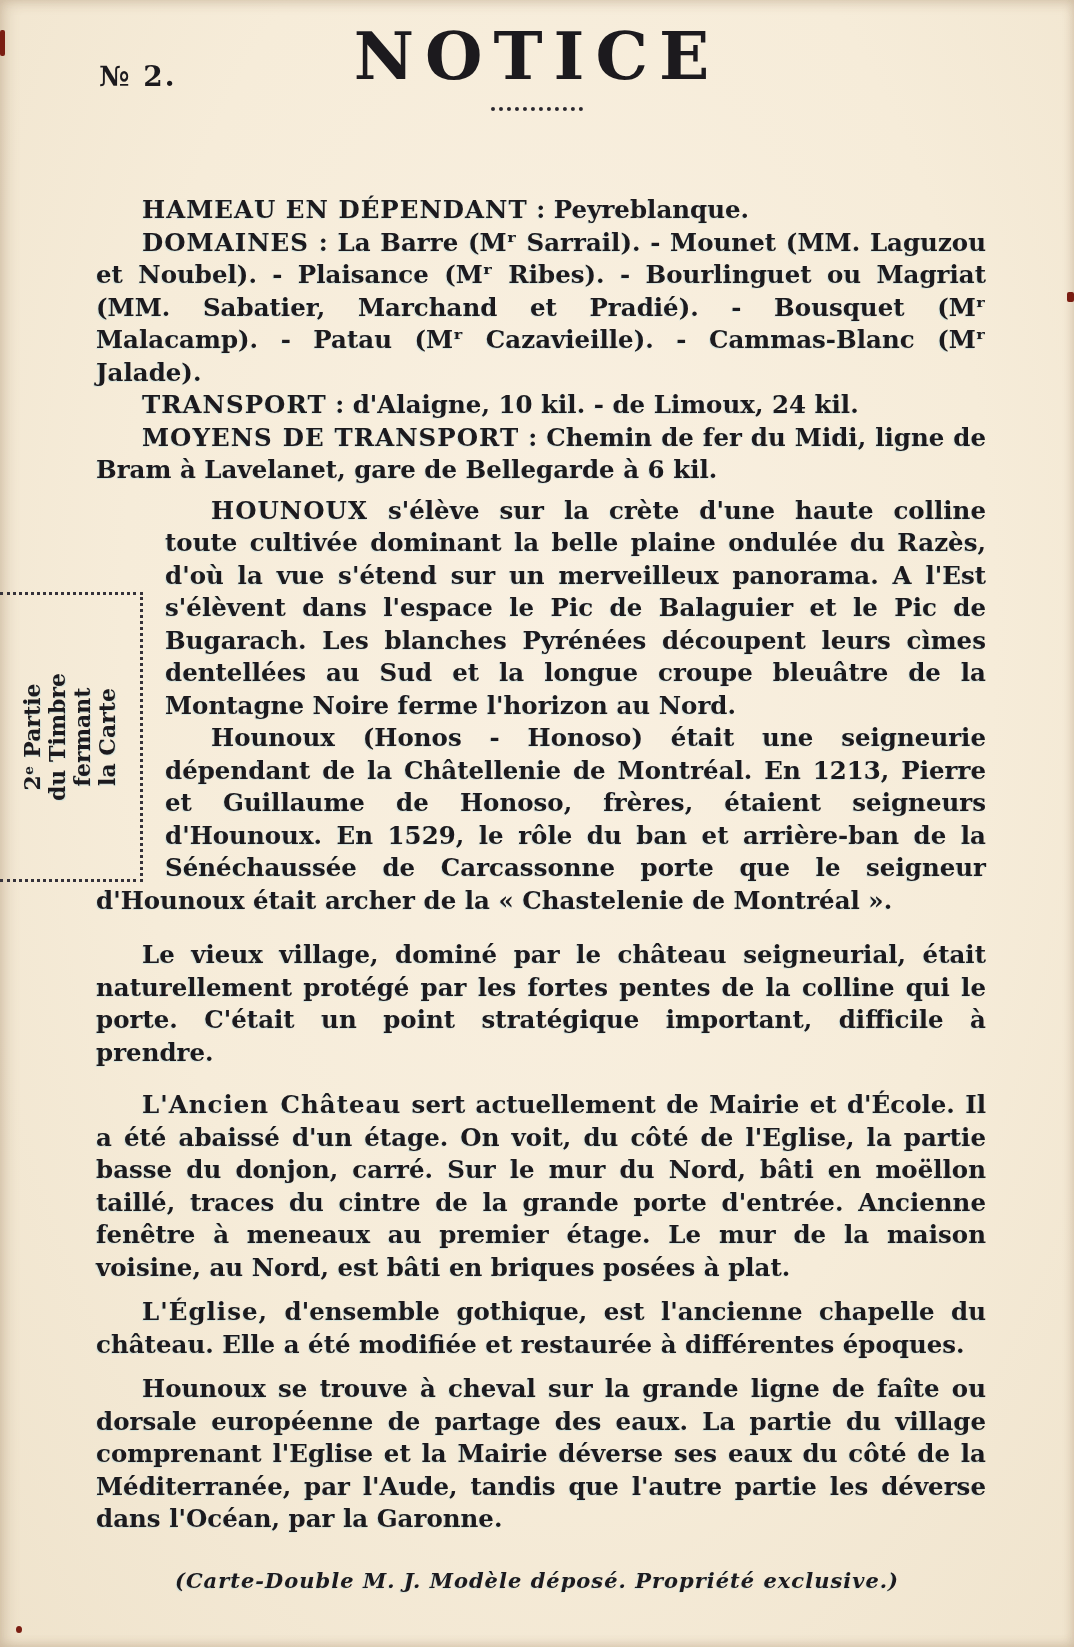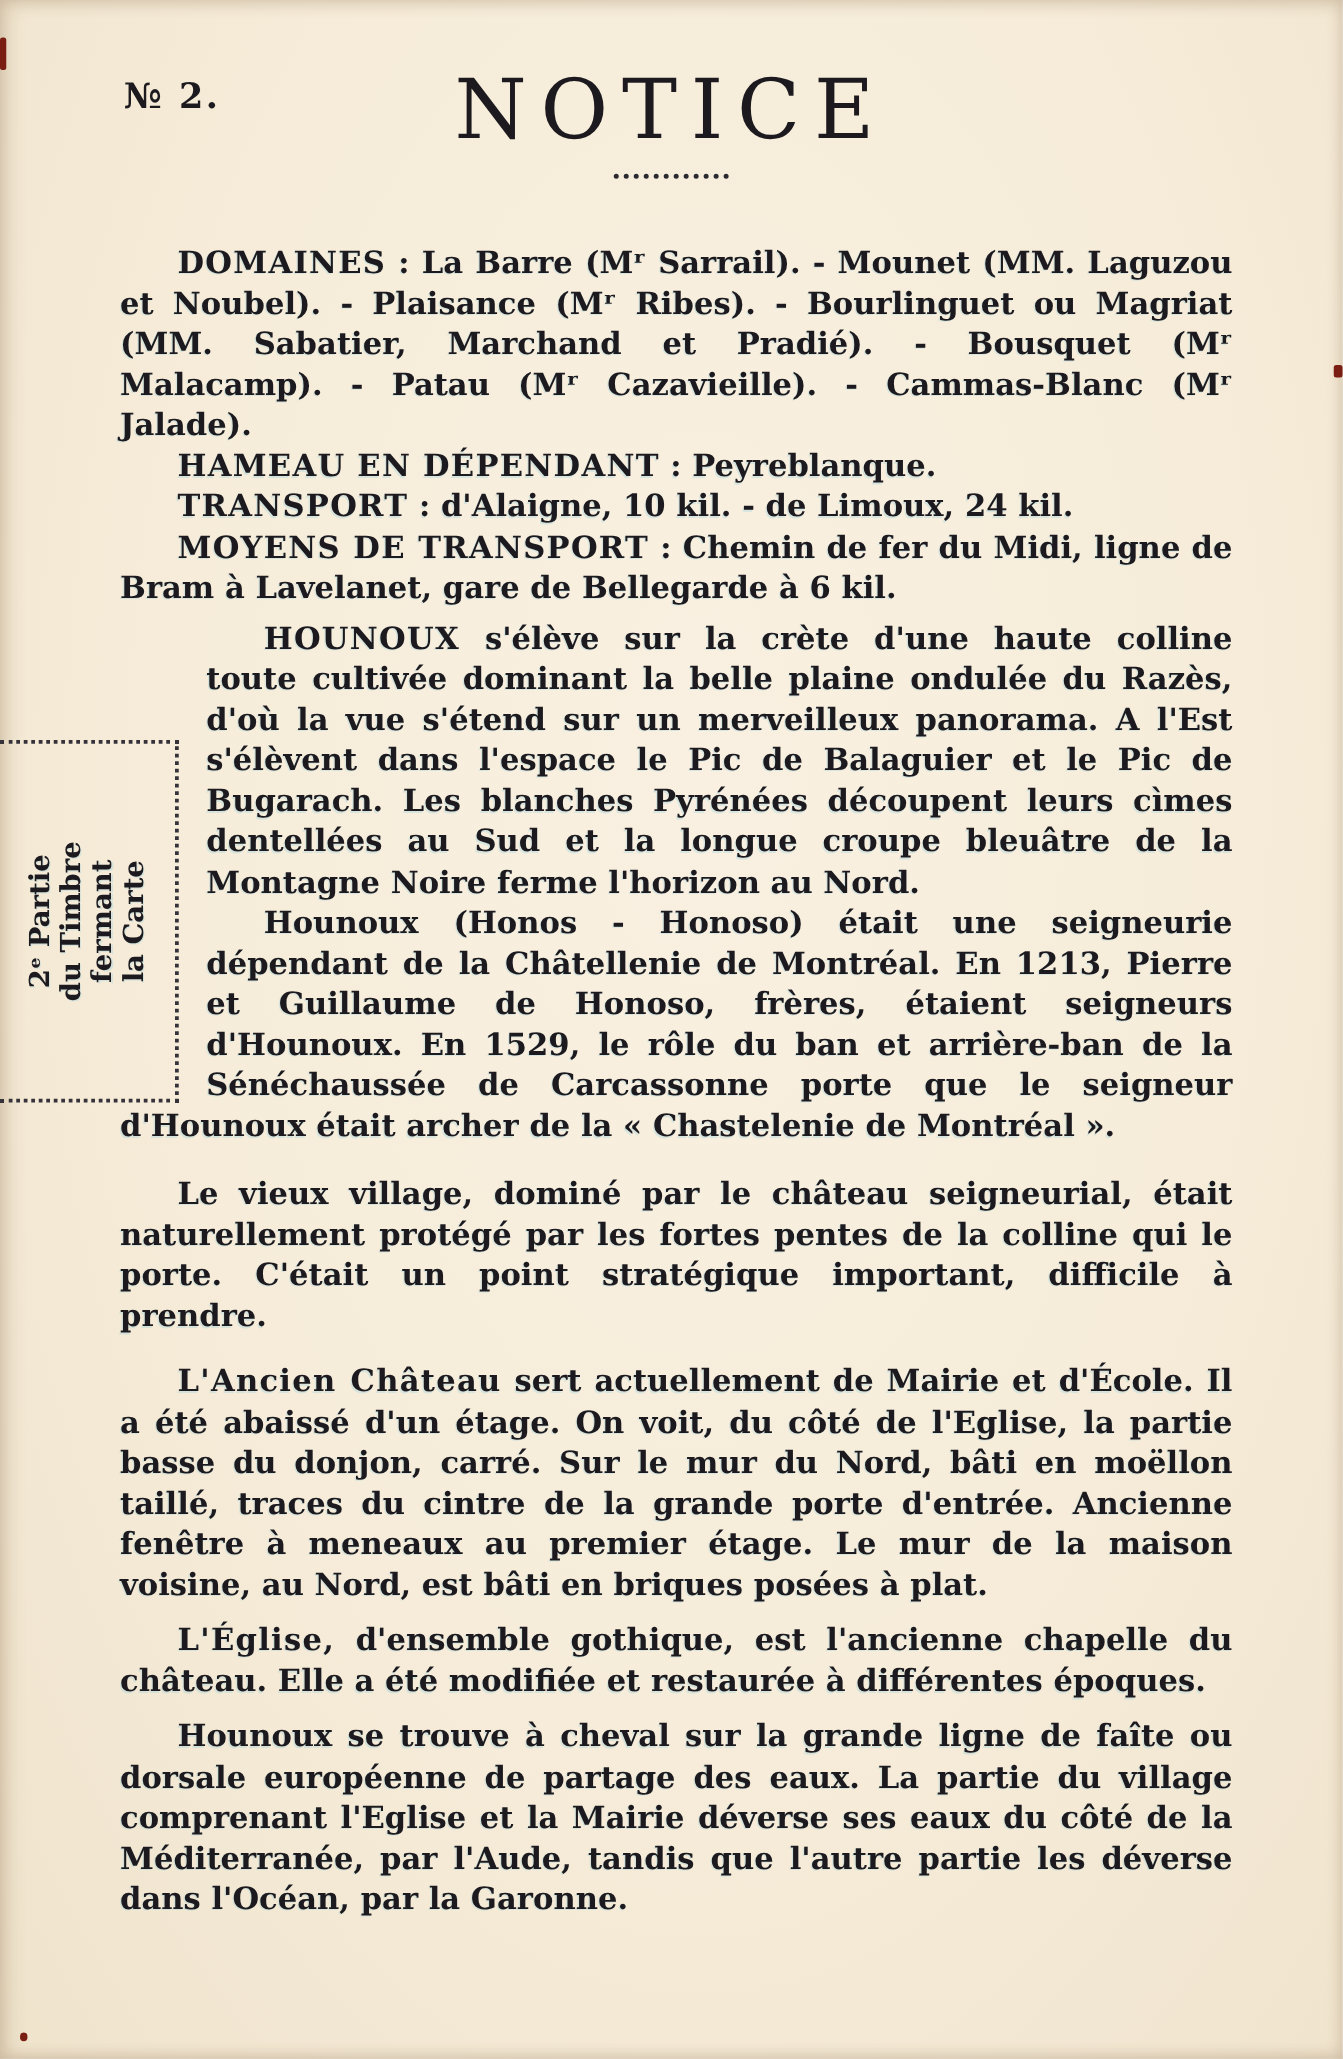--- a/index.html
+++ b/index.html
@@ -21,23 +21,23 @@
   .speck.s1{left:0;top:30px;width:5px;height:26px;}
   .speck.s2{right:0;top:292px;width:7px;height:10px;}
   .speck.s3{left:16px;bottom:14px;width:6px;height:7px;border-radius:50%;}
 
   .header{position:relative;height:178px;}
   .card-number{
     position:absolute;left:99px;top:60px;
     font-size:28px;font-weight:bold;letter-spacing:2px;
   }
   .title{
-    margin:0;padding-top:55px;
+    margin:0;padding-top:23px;
     text-align:center;
-    font-size:66px;font-weight:normal;
+    font-size:66px;font-weight:bold;
     letter-spacing:11px;
     line-height:1;
   }
   .title-rule{
     width:92px;height:0;margin:18px auto 0;
     border-bottom:4px dotted #2b2930;
   }
 
   .body{
     padding:16px 88px 0 96px;
@@ -89,34 +89,35 @@
   <div class="speck s2"></div>
   <div class="speck s3"></div>
 
   <div class="header">
     <div class="card-number">№ 2.</div>
     <h1 class="title">NOTICE</h1>
     <div class="title-rule"></div>
   </div>
 
   <div class="body">
+    <p class="para"><span class="lead">HAMEAU EN DÉPENDANT</span><span> : Peyreblanque.</span></p>
     <p class="para"><span class="lead">DOMAINES</span><span> : La Barre (Mʳ Sarrail). - Mounet (MM. Laguzou et Noubel). - Plaisance (Mʳ Ribes). - Bourlinguet ou Magriat (MM. Sabatier, Marchand et Pradié). - Bousquet (Mʳ Malacamp). - Patau (Mʳ Cazavieille). - Cammas-Blanc (Mʳ Jalade).</span></p>
-    <p class="para"><span class="lead">HAMEAU EN DÉPENDANT</span><span> : Peyreblanque.</span></p>
     <p class="para"><span class="lead">TRANSPORT</span><span> : d'Alaigne, 10 kil. - de Limoux, 24 kil.</span></p>
     <p class="para"><span class="lead">MOYENS DE TRANSPORT</span><span> : Chemin de fer du Midi, ligne de Bram à Lavelanet, gare de Bellegarde à 6 kil.</span></p>
 
     <p class="para mt8"><span class="stamp-float">
           <span class="stamp-text">
             <span>2ᵉ Partie</span>
             <span>du Timbre</span>
             <span>fermant</span>
             <span>la Carte</span>
           </span>
         </span><span class="lead">HOUNOUX</span><span> s'élève sur la crète d'une haute colline toute cultivée dominant la belle plaine ondulée du Razès, d'où la vue s'étend sur un merveilleux panorama. A l'Est s'élèvent dans l'espace le Pic de Balaguier et le Pic de Bugarach. Les blanches Pyrénées découpent leurs cìmes dentellées au Sud et la longue croupe bleuâtre de la Montagne Noire ferme l'horizon au Nord.</span></p>
     <p class="para"><span>Hounoux (Honos - Honoso) était une seigneurie dépendant de la Châtellenie de Montréal. En 1213, Pierre et Guillaume de Honoso, frères, étaient seigneurs d'Hounoux. En 1529, le rôle du ban et arrière-ban de la Sénéchaussée de Carcassonne porte que le seigneur d'Hounoux était archer de la « Chastelenie de Montréal ».</span></p>
 
     <p class="para mt6"><span>Le vieux village, dominé par le château seigneurial, était naturellement protégé par les fortes pentes de la colline qui le porte. C'était un point stratégique important, difficile à prendre.</span></p>
     <p class="para mt10"><span class="lead">L'Ancien Château</span><span> sert actuellement de Mairie et d'École. Il a été abaissé d'un étage. On voit, du côté de l'Eglise, la partie basse du donjon, carré. Sur le mur du Nord, bâti en moëllon taillé, traces du cintre de la grande porte d'entrée. Ancienne fenêtre à meneaux au premier étage. Le mur de la maison voisine, au Nord, est bâti en briques posées à plat.</span></p>
     <p class="para mt12"><span class="lead">L'Église,</span><span> d'ensemble gothique, est l'ancienne chapelle du château. Elle a été modifiée et restaurée à différentes époques.</span></p>
     <p class="para mt12"><span>Hounoux se trouve à cheval sur la grande ligne de faîte ou dorsale européenne de partage des eaux. La partie du village comprenant l'Eglise et la Mairie déverse ses eaux du côté de la Méditerranée, par l'Aude, tandis que l'autre partie les déverse dans l'Océan, par la Garonne.</span></p>
   </div>
 
+  <div class="footer">(Carte-Double M. J. Modèle déposé. Propriété exclusive.)</div>
 </div>
 
 </body></html>

